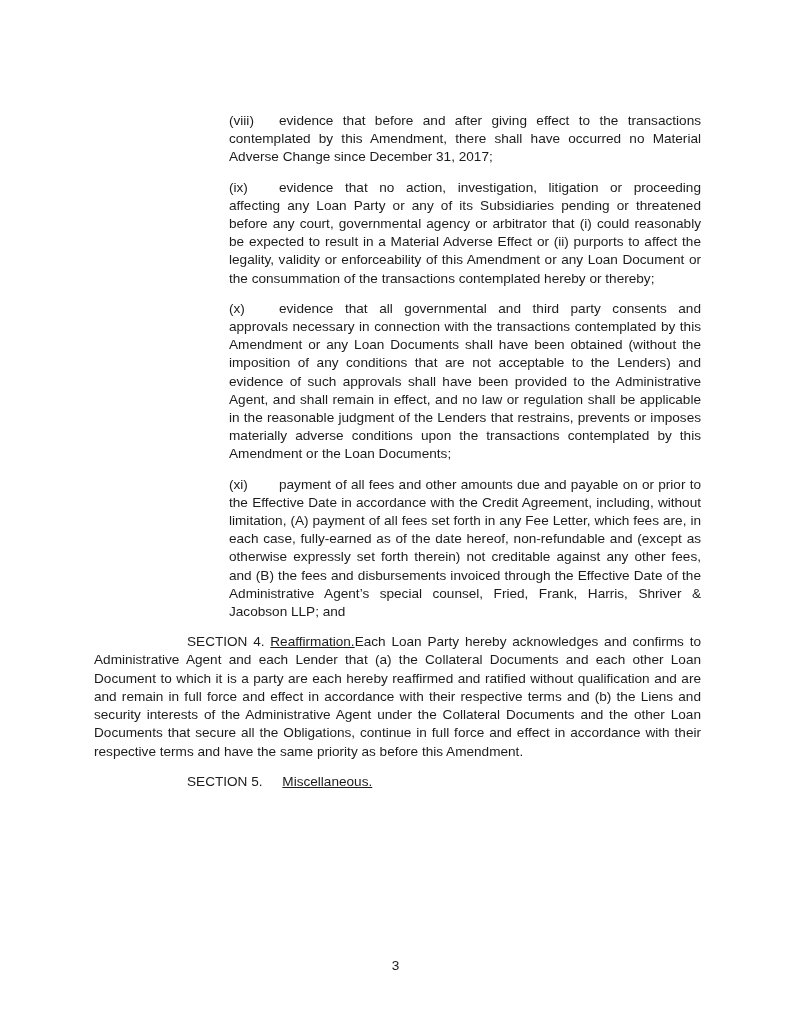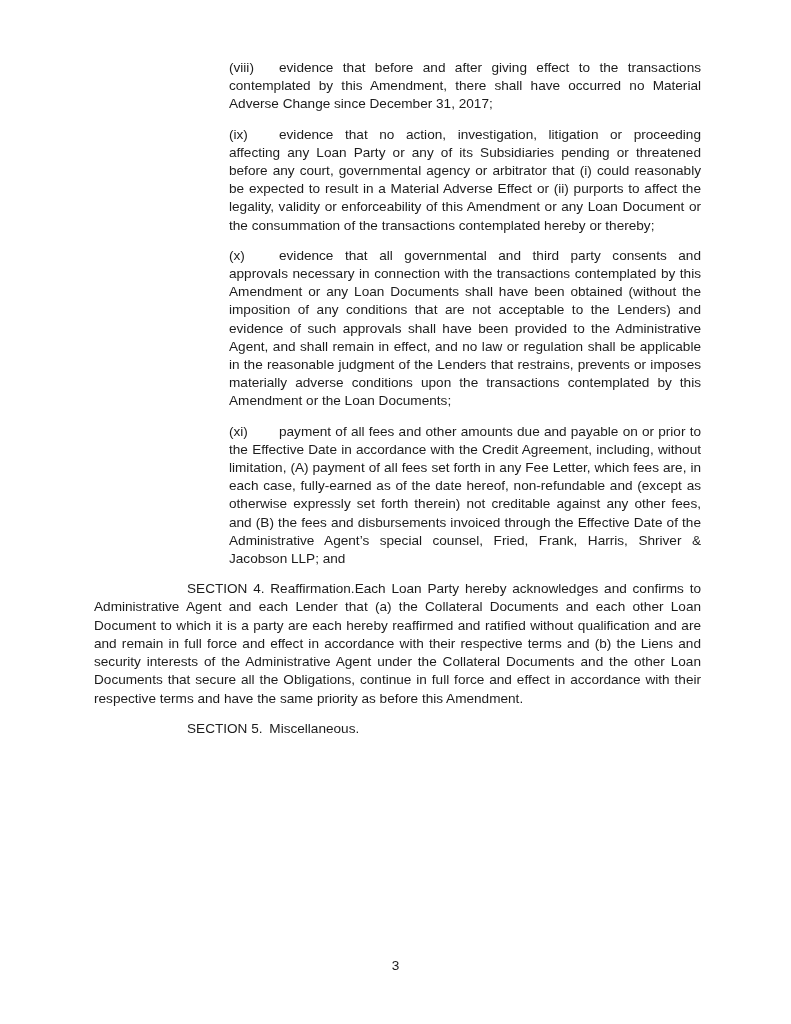--- a/index.html
+++ b/index.html
@@ -9,21 +9,21 @@
   }
   .page {
     position: relative;
     width: 791px;
     height: 1024px;
     background: #ffffff;
     overflow: hidden;
     font-family: "Liberation Sans", sans-serif;
     color: #1c1c1c;
     box-sizing: border-box;
-    padding: 59px 90px 0 94px;
+    padding: 112px 90px 0 94px;
   }
   .doc-body {
     width: 607px;
   }
   p.clause {
     margin: 0 0 12px 135px;
     width: 472px;
     font-size: 13.6px;
     line-height: 18.2px;
     text-align: justify;
@@ -34,26 +34,27 @@
   }
   p.section-para {
     margin: 0 0 12px 0;
     width: 607px;
     font-size: 13.6px;
     line-height: 18.2px;
     text-align: justify;
     text-indent: 93px;
   }
   .section-title {
+    text-decoration: underline;
   }
   .section-body {
     margin-left: 0;
   }
   .sec5-title {
-    margin-left: 3px;
+    margin-left: 16px;
   }
   .page-number {
     position: absolute;
     left: 0;
     top: 958px;
     width: 791px;
     text-align: center;
     font-size: 13.6px;
     color: #1c1c1c;
   }

